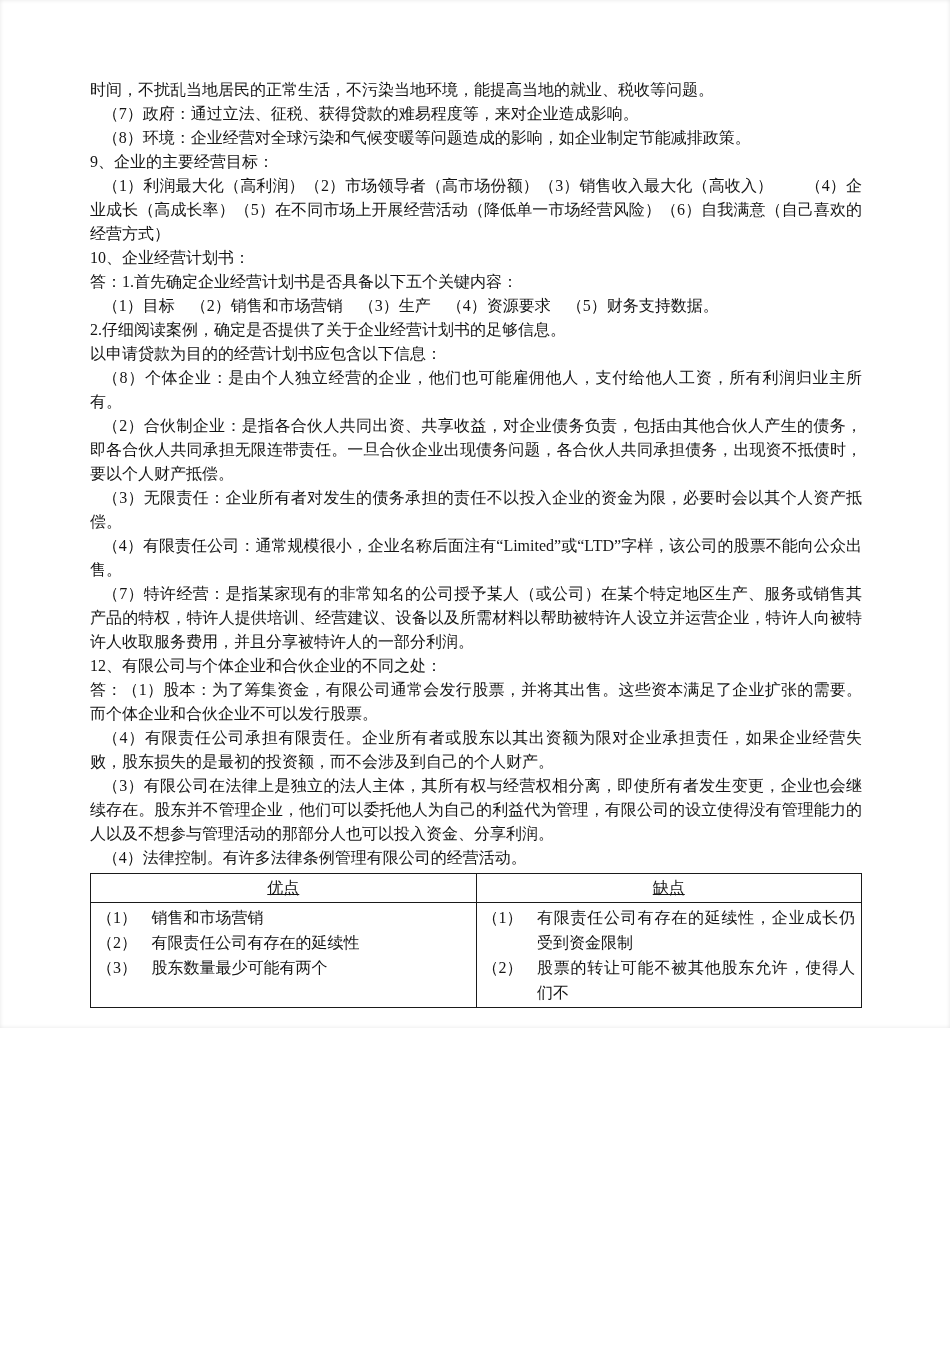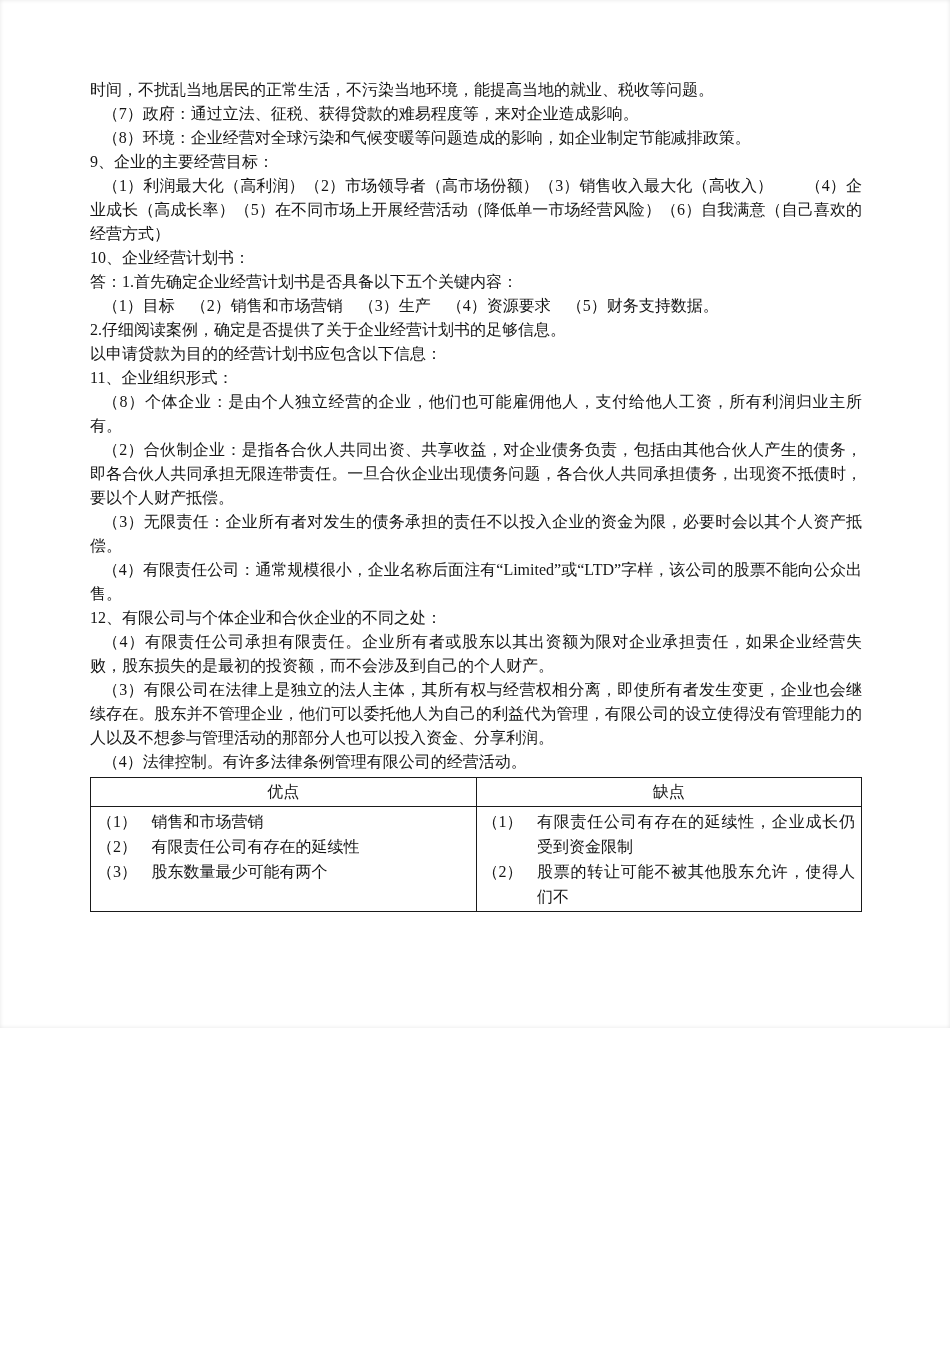--- a/index.html
+++ b/index.html
@@ -37,47 +37,48 @@
     table-layout: fixed;
   }
   .adv th, .adv td {
     border: 1px solid #1a1a1a;
     font-size: 16px;
     font-weight: normal;
     vertical-align: top;
     padding: 2px 6px;
     line-height: 24px;
   }
-  .adv th { text-align: center; height: 26px; box-sizing: border-box; }
+  .adv th { text-align: center; height: 26px; box-sizing: border-box; text-decoration: underline; }
   .adv td.col-left { width: 360px; }
   .t-item { display: flex; line-height: 25px; }
   .t-num { flex: 0 0 3.4em; }
   .t-text { flex: 1; text-align: justify; }
 </style>
 </head>
 <body>
 
 <div class="page">
   <div class="paragraphs">
       <div class="para">时间，不扰乱当地居民的正常生活，不污染当地环境，能提高当地的就业、税收等问题。</div>
       <div class="para indent">（7）政府：通过立法、征税、获得贷款的难易程度等，来对企业造成影响。</div>
       <div class="para indent">（8）环境：企业经营对全球污染和气候变暖等问题造成的影响，如企业制定节能减排政策。</div>
       <div class="para heading">9、企业的主要经营目标：</div>
       <div class="para indent">（1）利润最大化（高利润）（2）市场领导者（高市场份额）（3）销售收入最大化（高收入）　　（4）企业成长（高成长率）（5）在不同市场上开展经营活动（降低单一市场经营风险）（6）自我满意（自己喜欢的经营方式）</div>
       <div class="para heading">10、企业经营计划书：</div>
       <div class="para">答：1.首先确定企业经营计划书是否具备以下五个关键内容：</div>
       <div class="para indent">（1）目标　（2）销售和市场营销　（3）生产　（4）资源要求　（5）财务支持数据。</div>
       <div class="para">2.仔细阅读案例，确定是否提供了关于企业经营计划书的足够信息。</div>
       <div class="para">以申请贷款为目的的经营计划书应包含以下信息：</div>
-      <div class="para heading">11、企业组织形式：</div>
       <div class="para indent">（8）个体企业：是由个人独立经营的企业，他们也可能雇佣他人，支付给他人工资，所有利润归业主所有。</div>
       <div class="para indent">（2）合伙制企业：是指各合伙人共同出资、共享收益，对企业债务负责，包括由其他合伙人产生的债务，即各合伙人共同承担无限连带责任。一旦合伙企业出现债务问题，各合伙人共同承担债务，出现资不抵债时，要以个人财产抵偿。</div>
       <div class="para indent">（3）无限责任：企业所有者对发生的债务承担的责任不以投入企业的资金为限，必要时会以其个人资产抵偿。</div>
       <div class="para indent">（4）有限责任公司：通常规模很小，企业名称后面注有“Limited”或“LTD”字样，该公司的股票不能向公众出售。</div>
+      <div class="para indent">（7）特许经营：是指某家现有的非常知名的公司授予某人（或公司）在某个特定地区生产、服务或销售其产品的特权，特许人提供培训、经营建议、设备以及所需材料以帮助被特许人设立并运营企业，特许人向被特许人收取服务费用，并且分享被特许人的一部分利润。</div>
       <div class="para heading">12、有限公司与个体企业和合伙企业的不同之处：</div>
+      <div class="para">答：（1）股本：为了筹集资金，有限公司通常会发行股票，并将其出售。这些资本满足了企业扩张的需要。而个体企业和合伙企业不可以发行股票。</div>
       <div class="para indent">（4）有限责任公司承担有限责任。企业所有者或股东以其出资额为限对企业承担责任，如果企业经营失败，股东损失的是最初的投资额，而不会涉及到自己的个人财产。</div>
       <div class="para indent">（3）有限公司在法律上是独立的法人主体，其所有权与经营权相分离，即使所有者发生变更，企业也会继续存在。股东并不管理企业，他们可以委托他人为自己的利益代为管理，有限公司的设立使得没有管理能力的人以及不想参与管理活动的那部分人也可以投入资金、分享利润。</div>
       <div class="para indent">（4）法律控制。有许多法律条例管理有限公司的经营活动。</div>
     </div>
 
   <table class="adv">
     <thead>
       <tr>
         <th class="col-left">优点</th>
         <th class="col-right">缺点</th>

